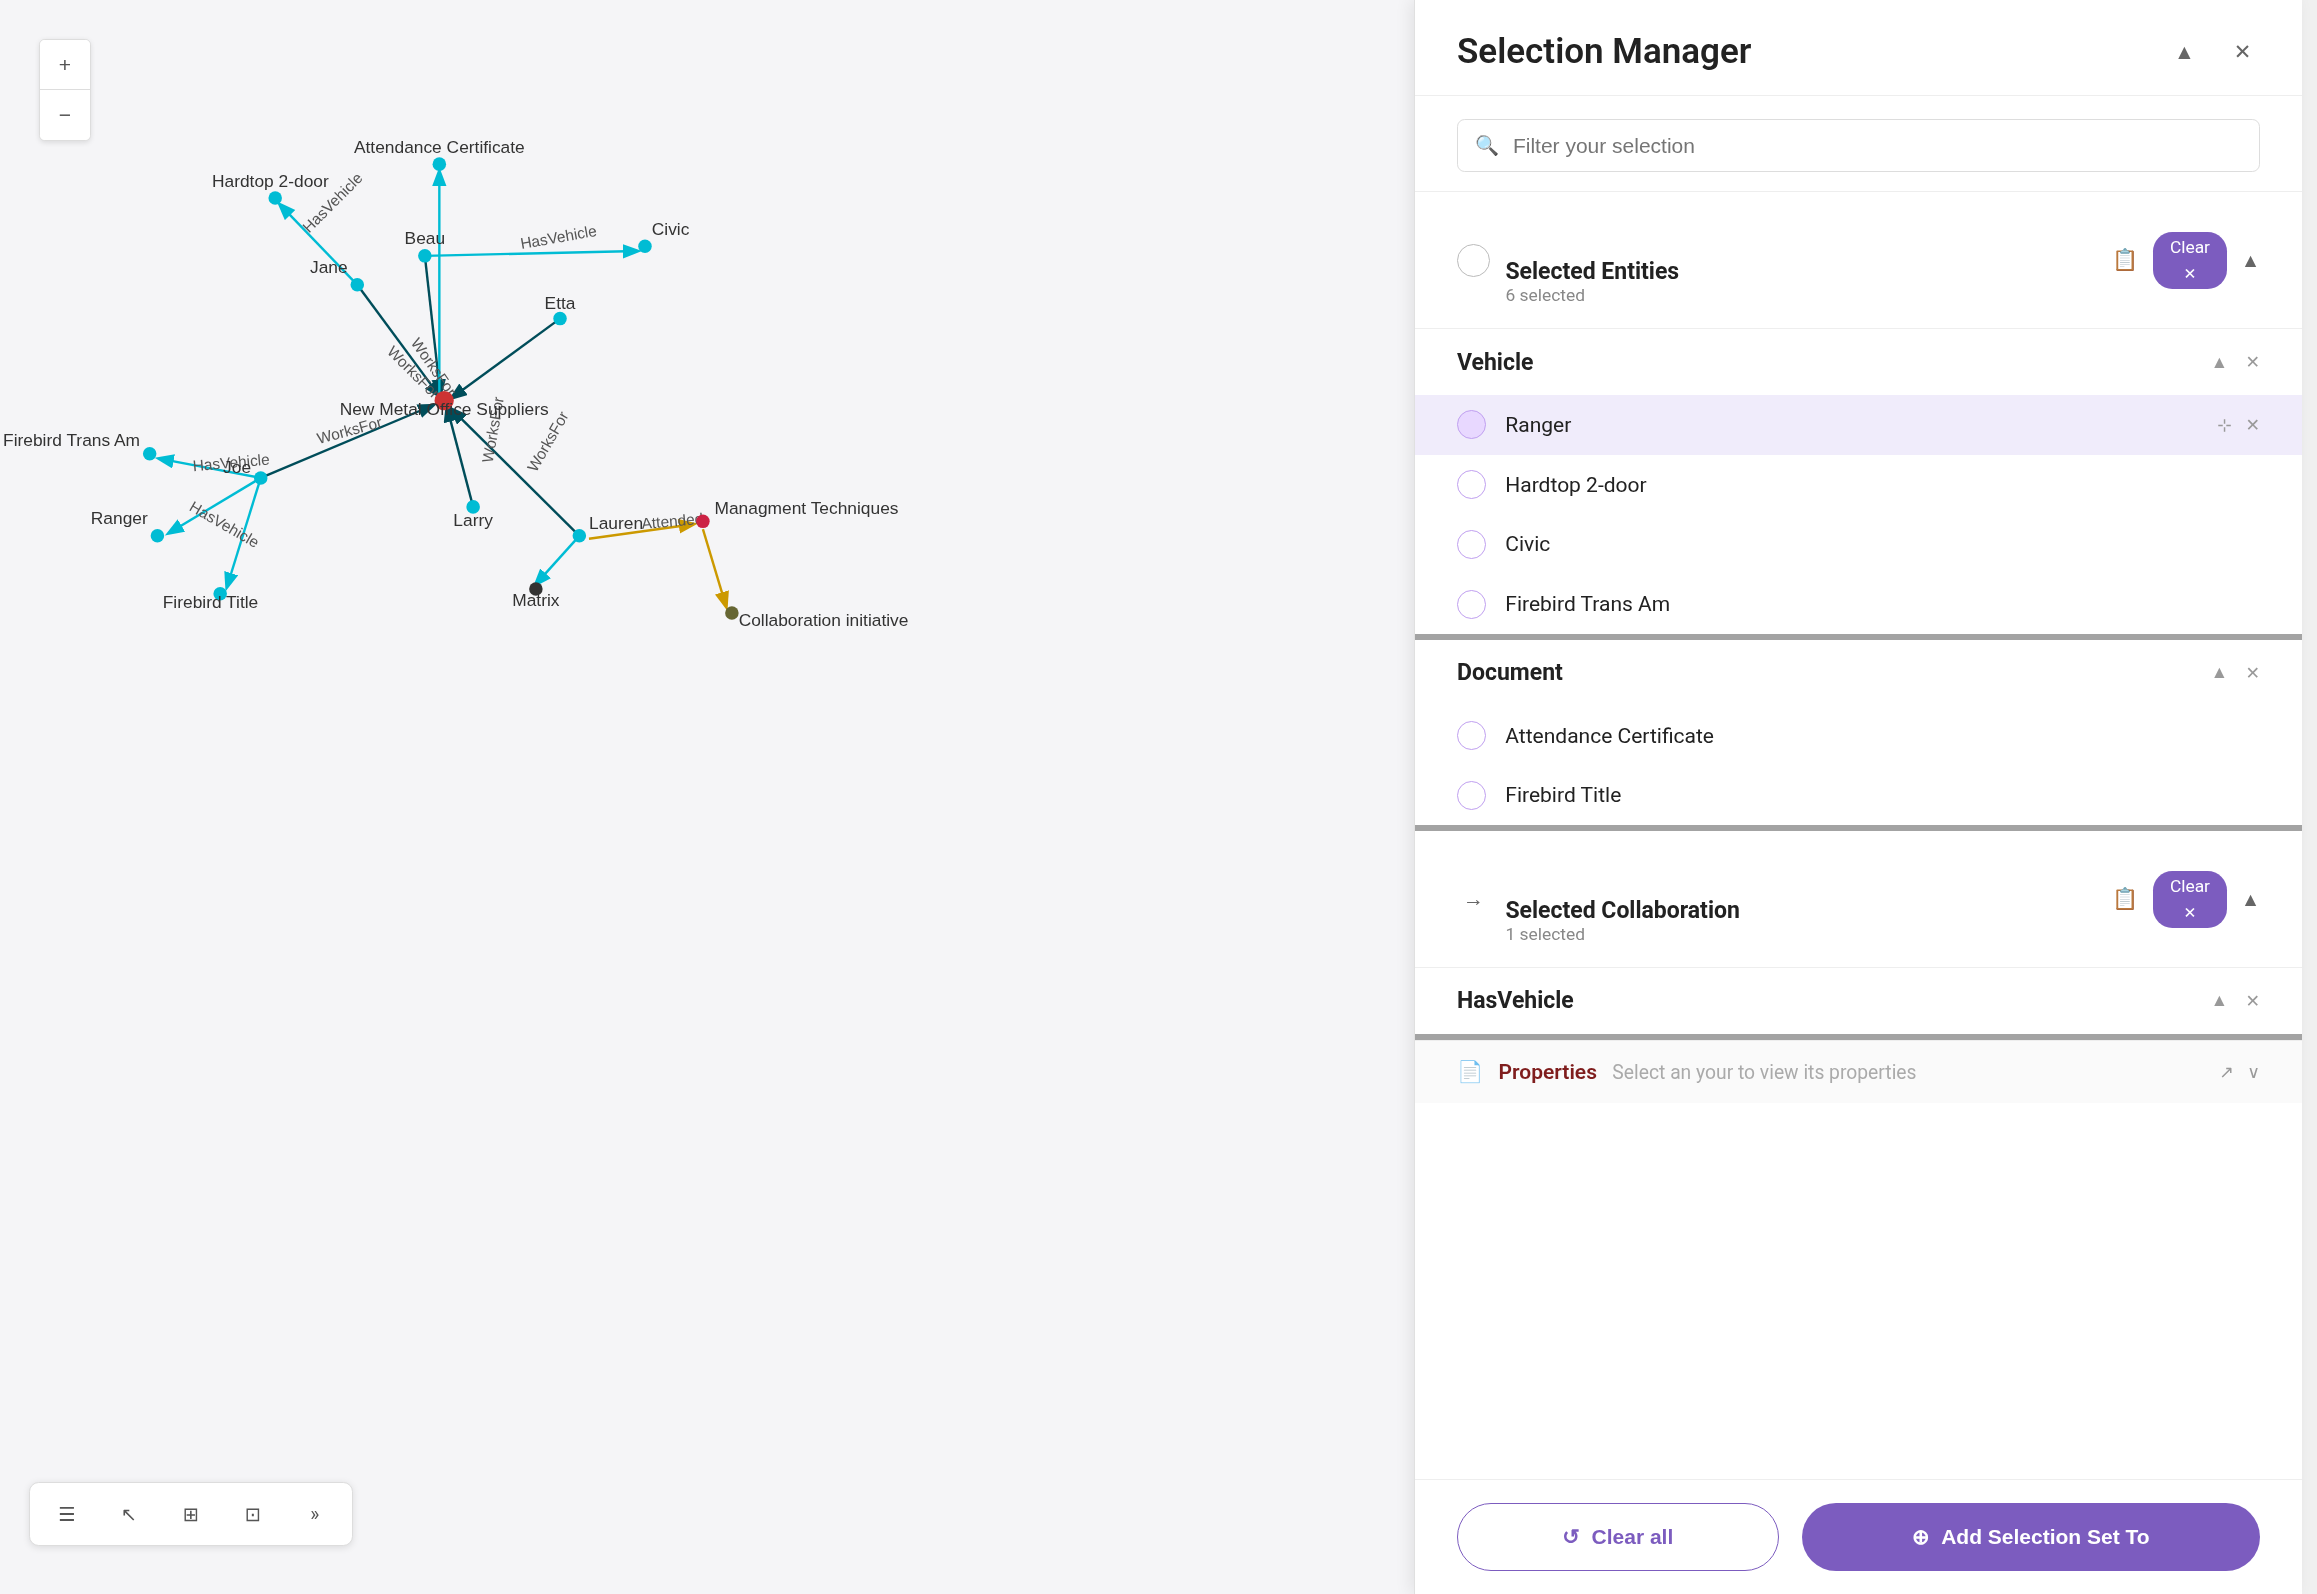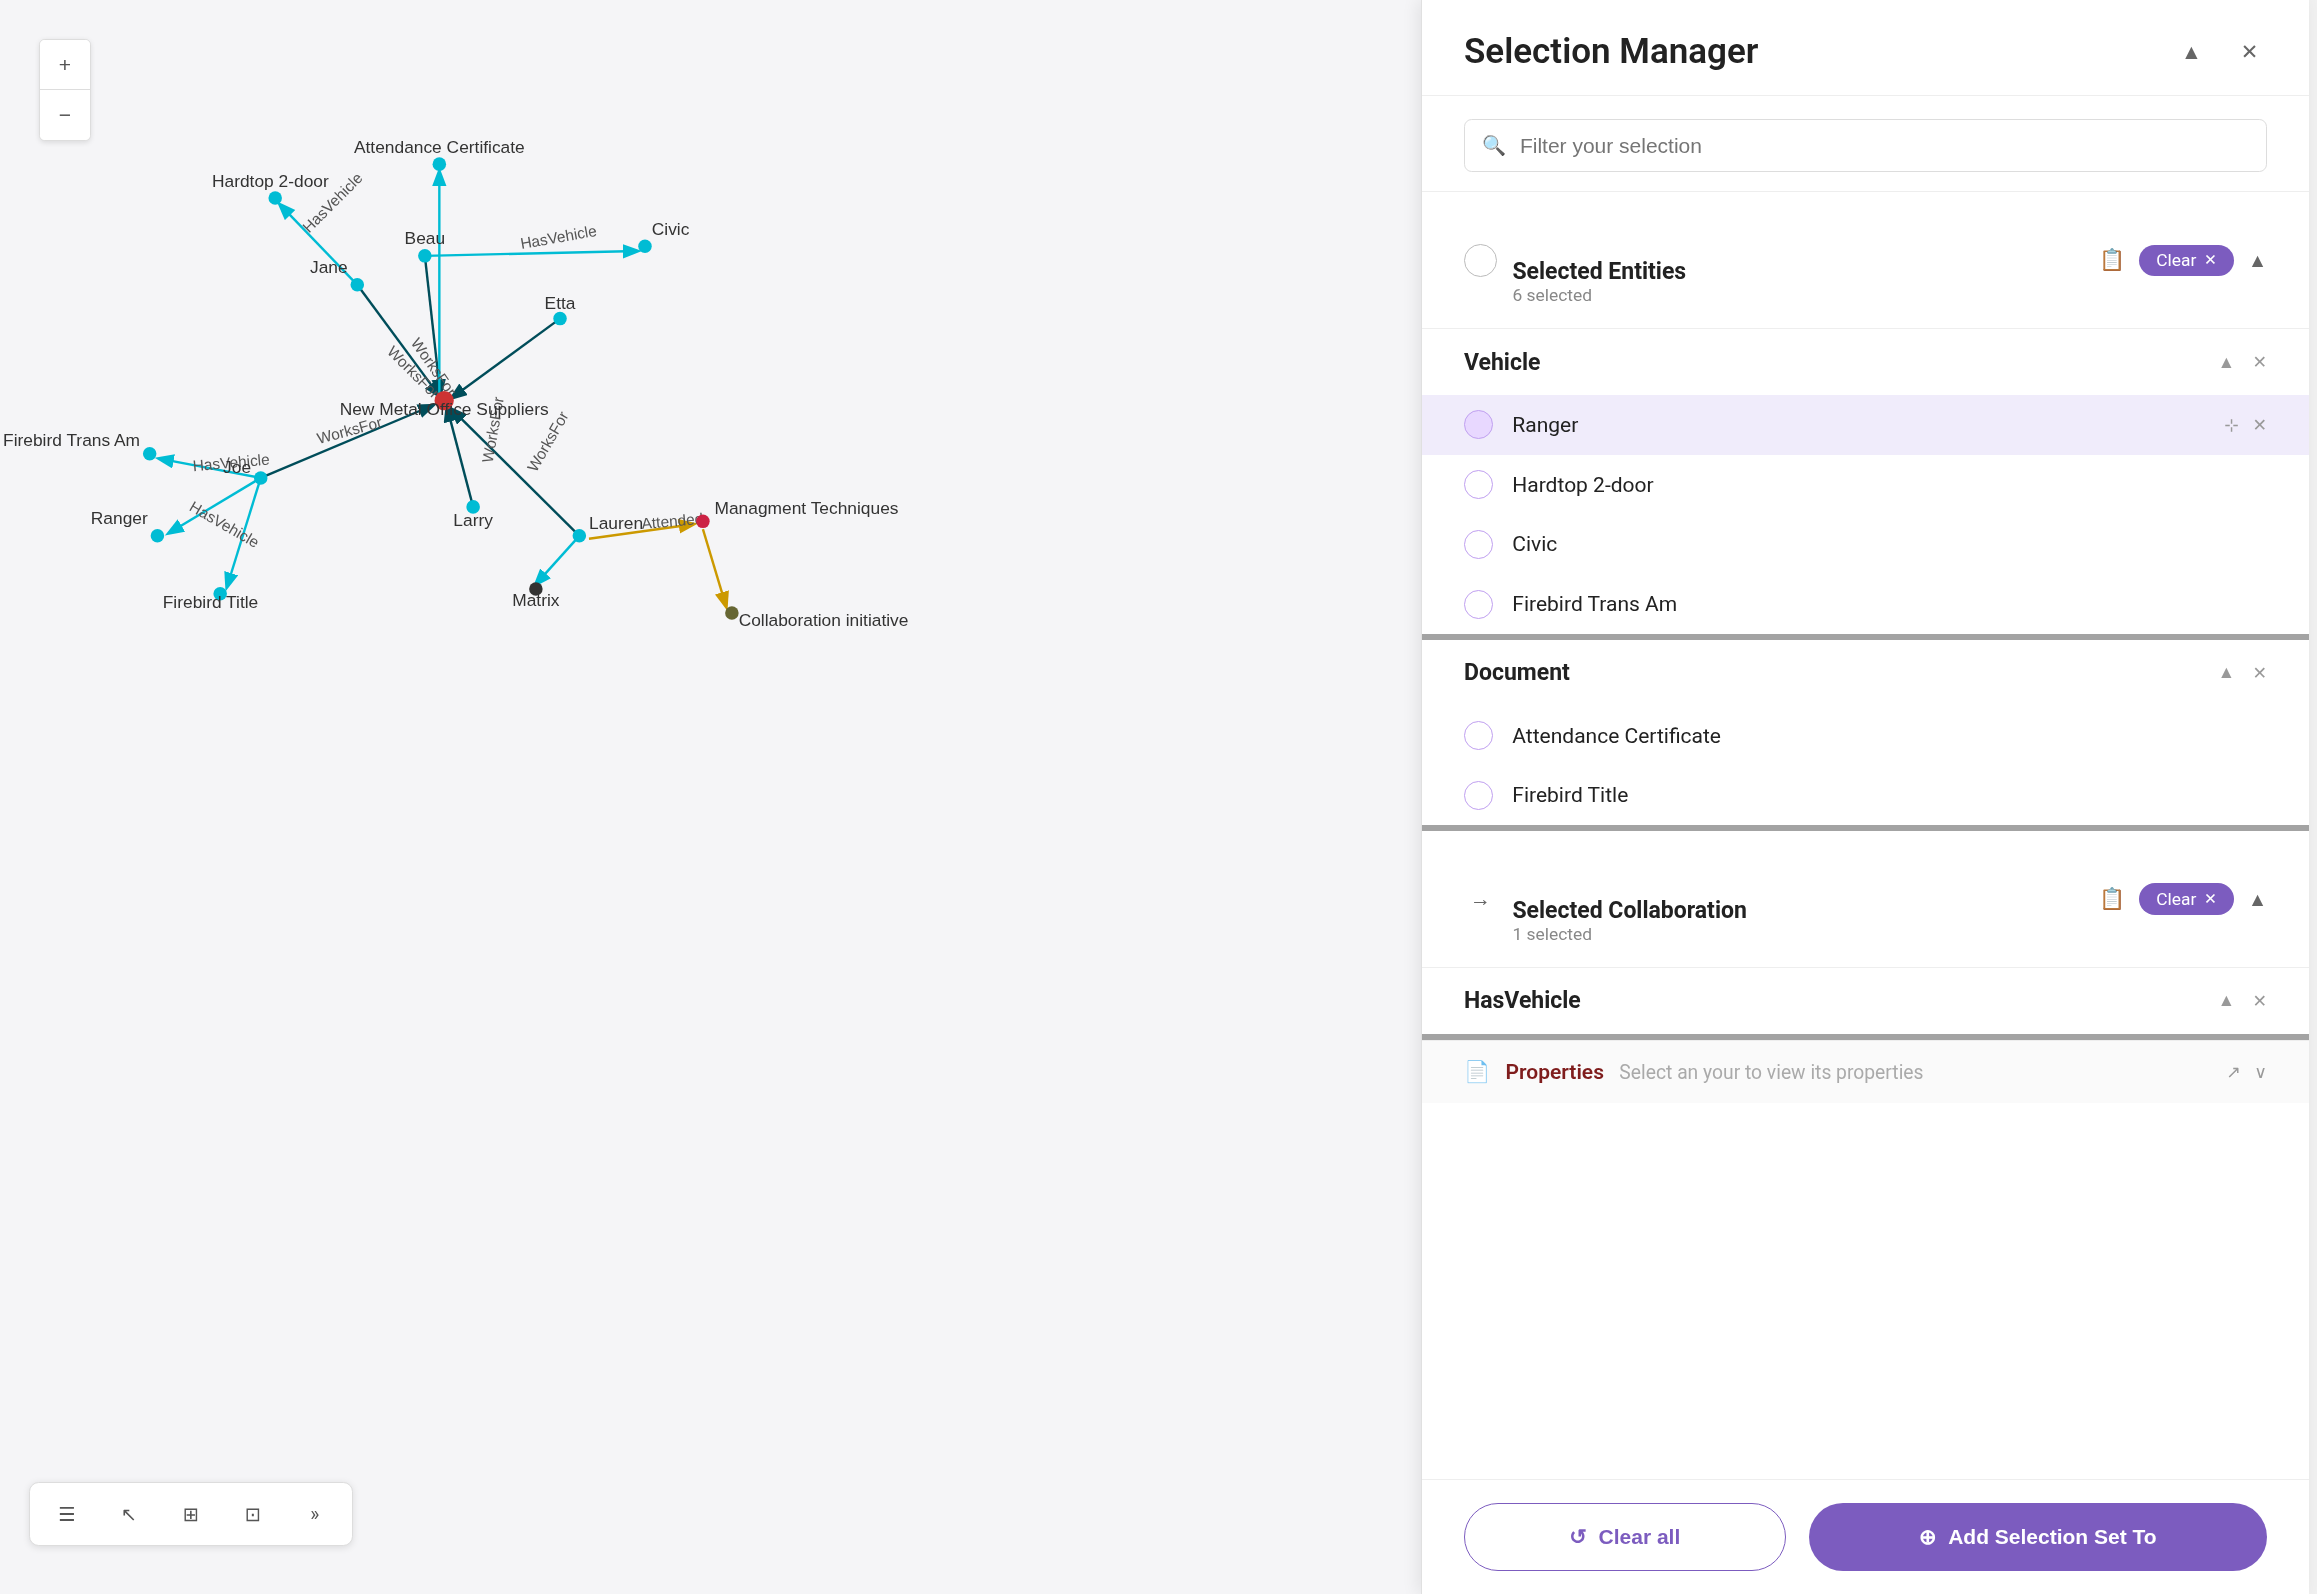--- a/index.html
+++ b/index.html
@@ -79,21 +79,21 @@
     .graph-svg {
       position: absolute;
       left: 0; top: 0;
       width: 100%;
       height: 100%;
     }
 
     
     .panel {
       position: absolute;
-      right: 8px; top: 0;
+      right: 15px; top: 0;
       width: 888px;
       height: 1594px;
       background: white;
       border-left: 1px solid #e0e0e0;
       display: flex;
       flex-direction: column;
       box-shadow: -3.9px 0 15.4px rgba(0,0,0,0.08);
     }
 
     
@@ -212,20 +212,21 @@
     .clear-badge {
       background: #7c5cbf;
       color: white;
       border-radius: 19.3px;
       padding: 5.8px 17.4px;
       font-size: 17.4px;
       display: flex;
       align-items: center;
       gap: 7.7px;
       cursor: pointer;
+      flex-direction: column;
     }
     .clear-badge .x { font-size: 15.4px; }
     .chevron-icon {
       font-size: 19.3px;
       color: #666;
       cursor: pointer;
     }
 
     
     .category-group {

